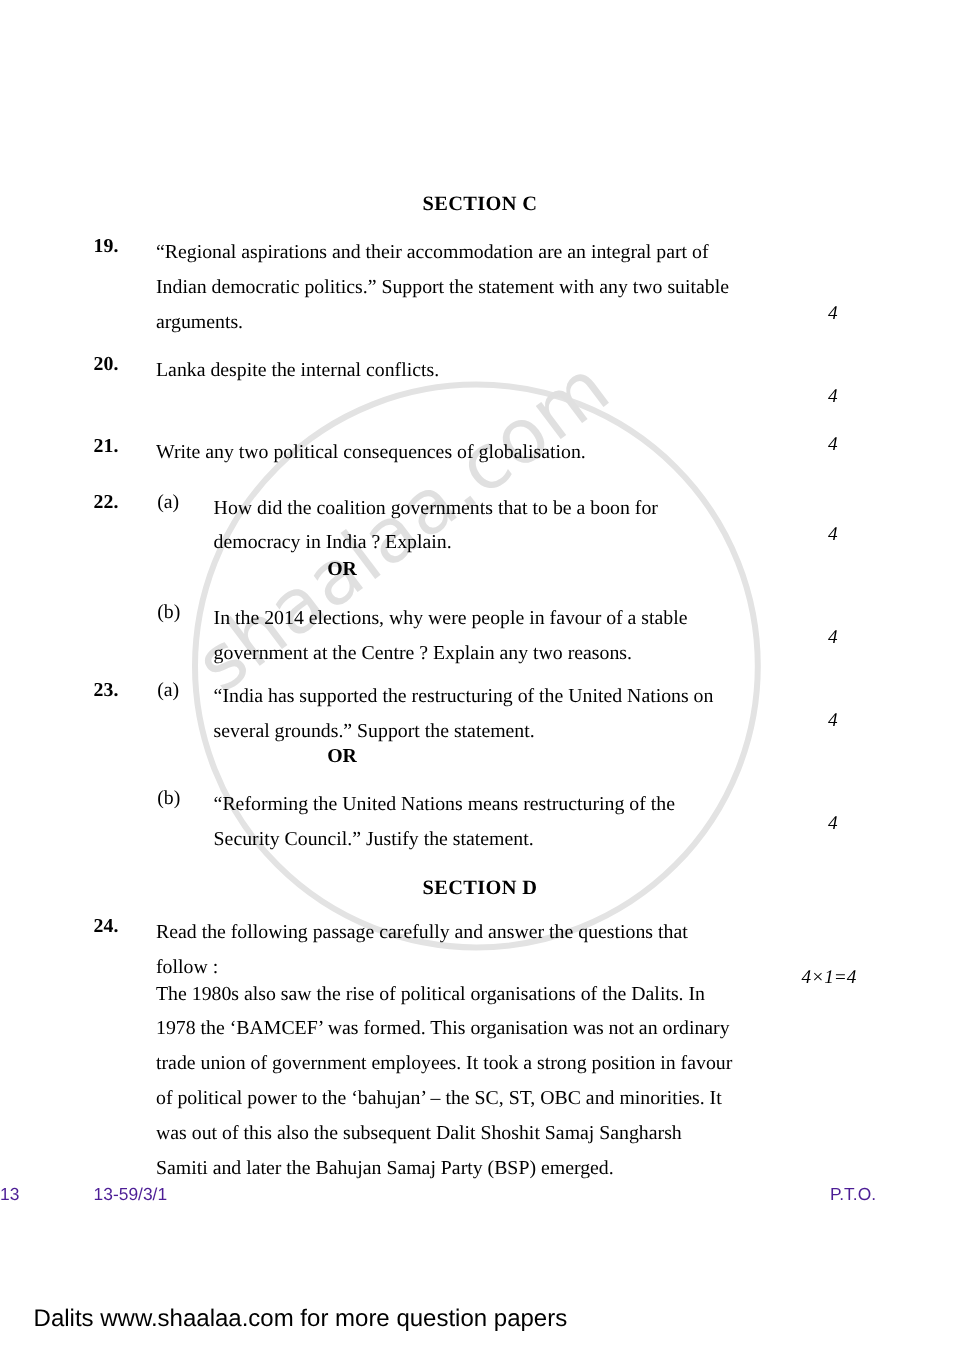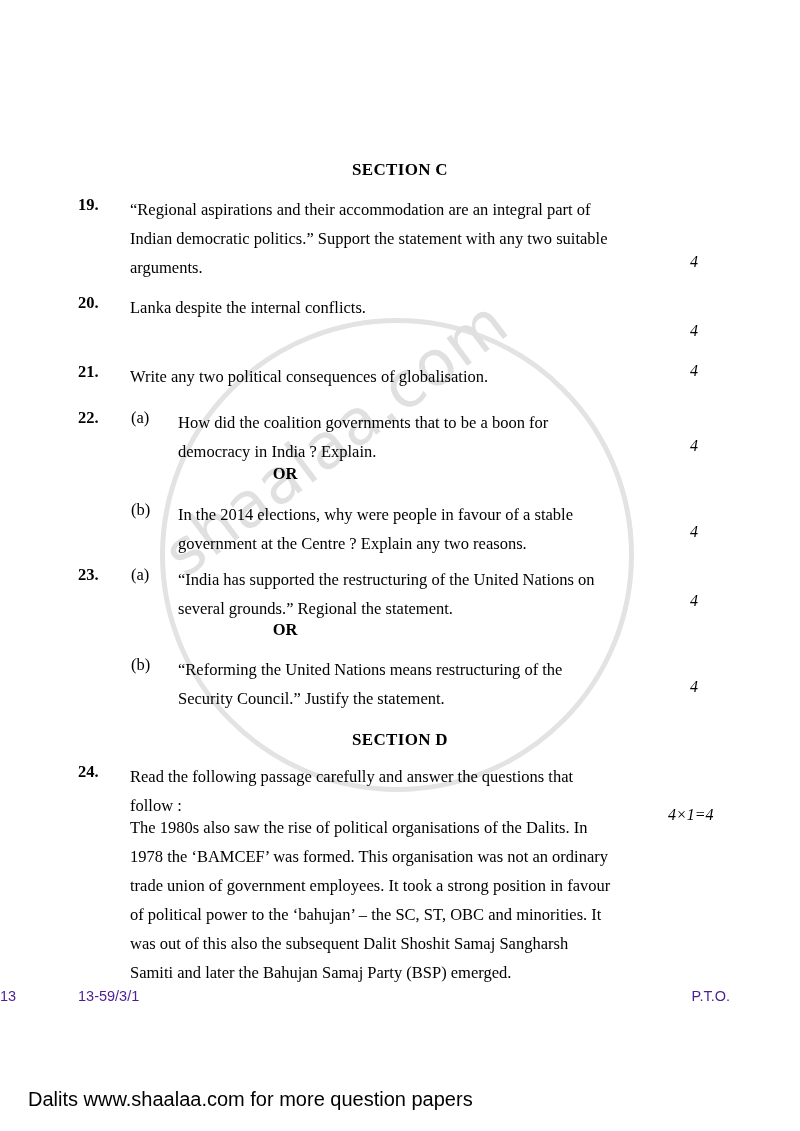--- a/index.html
+++ b/index.html
@@ -208,21 +208,21 @@
     <div class="qbody sub" style="top:500px">
       <div>In the 2014 elections, why were people in favour of a stable</div>
       <div class="lastline">government at the Centre ? Explain any two reasons.</div>
     </div>
     <div class="marks" style="top:523px">4</div>
 
     <div class="qnum" style="top:565px">23.</div>
     <div class="sublabel" style="top:565px">(a)</div>
     <div class="qbody sub" style="top:565px">
       <div>“India has supported the restructuring of the United Nations on</div>
-      <div class="lastline">several grounds.” Regional the statement.</div>
+      <div class="lastline">several grounds.” Support the statement.</div>
     </div>
     <div class="marks" style="top:592px">4</div>
 
     <div class="or-head" style="top:620px">OR</div>
 
     <div class="sublabel" style="top:655px">(b)</div>
     <div class="qbody sub" style="top:655px">
       <div>“Reforming the United Nations means restructuring of the</div>
       <div class="lastline">Security Council.” Justify the statement.</div>
     </div>

